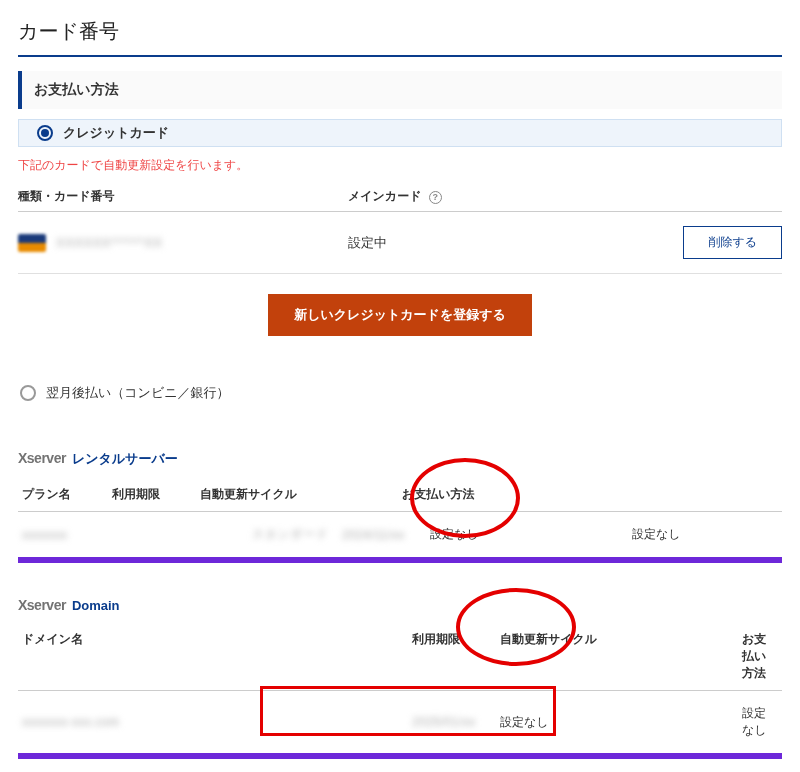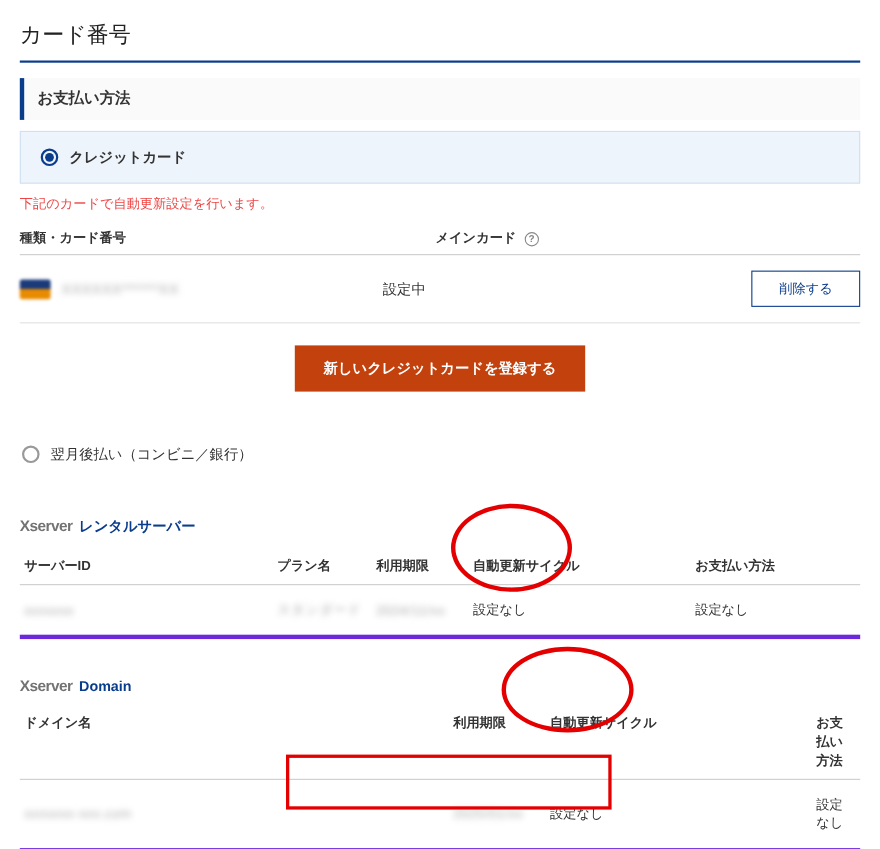--- a/index.html
+++ b/index.html
@@ -23,21 +23,21 @@
     border-left: 4px solid #0a3c8c;
     padding: 10px 12px;
     font-size: 14px;
     font-weight: bold;
     background: #fafafa;
     margin-bottom: 10px;
   }
   .payment-box {
     background: #eef4fb;
     border: 1px solid #cfe0f2;
-    padding: 14px 18px;
+    padding: 4px 18px;
     margin-bottom: 10px;
   }
   .radio-row {
     display: flex;
     align-items: center;
     gap: 10px;
     font-size: 13px;
     font-weight: bold;
   }
   .radio-circle {
@@ -64,21 +64,20 @@
     color: #ef4444;
     margin-bottom: 14px;
   }
   .card-table-head {
     display: flex;
     font-size: 12px;
     font-weight: bold;
     color: #333;
     border-bottom: 1px solid #ccc;
     padding-bottom: 6px;
-    gap: 48px;
   }
   .card-table-row {
     display: flex;
     align-items: center;
     padding: 14px 0;
     border-bottom: 1px solid #e0e0e0;
   }
   .col-type { flex: 0 0 330px; display:flex; align-items:center; gap:10px;}
   .col-main { flex: 0 0 290px; }
   .col-action { flex: 1; display:flex; justify-content:flex-end; }
@@ -145,21 +144,21 @@
   .service-head, .service-row {
     display: flex;
     font-size: 12px;
     padding: 8px 4px;
   }
   .service-head {
     font-weight: bold;
     border-bottom: 1px solid #ccc;
   }
   .service-row {
-    border-bottom: 4px solid #6d28d9;
+    border-bottom: 6px solid #6d28d9;
     align-items: center;
     padding: 14px 4px;
   }
   .s-col-id { flex: 0 0 230px; }
   .s-col-plan { flex: 0 0 90px; }
   .s-col-period { flex: 0 0 70px; }
   .s-col-cycle { flex: 0 0 220px; padding-left:18px; }
   .s-col-pay { flex: 1; }
   .d-col-name { flex: 0 0 390px; }
   .d-col-period { flex: 0 0 70px; }
@@ -234,21 +233,20 @@
     <span class="radio-circle unselected"></span>
     <span>翌月後払い（コンビニ／銀行）</span>
   </div>
 
   <div class="brand-row">
     <span class="brand-x">Xserver</span>
     <span class="brand-sub">レンタルサーバー</span>
   </div>
 
   <div class="service-head">
-    <div class="s-col-id">サーバーID</div>
     <div class="s-col-plan">プラン名</div>
     <div class="s-col-period">利用期限</div>
     <div class="s-col-cycle">自動更新サイクル</div>
     <div class="s-col-pay">お支払い方法</div>
   </div>
 
   <div class="service-row">
     <div class="s-col-id"><span class="blurred-text">xxxxxxx</span></div>
     <div class="s-col-plan"><span class="blurred-text">スタンダード</span></div>
     <div class="s-col-period"><span class="blurred-text">2024/11/xx</span></div>

